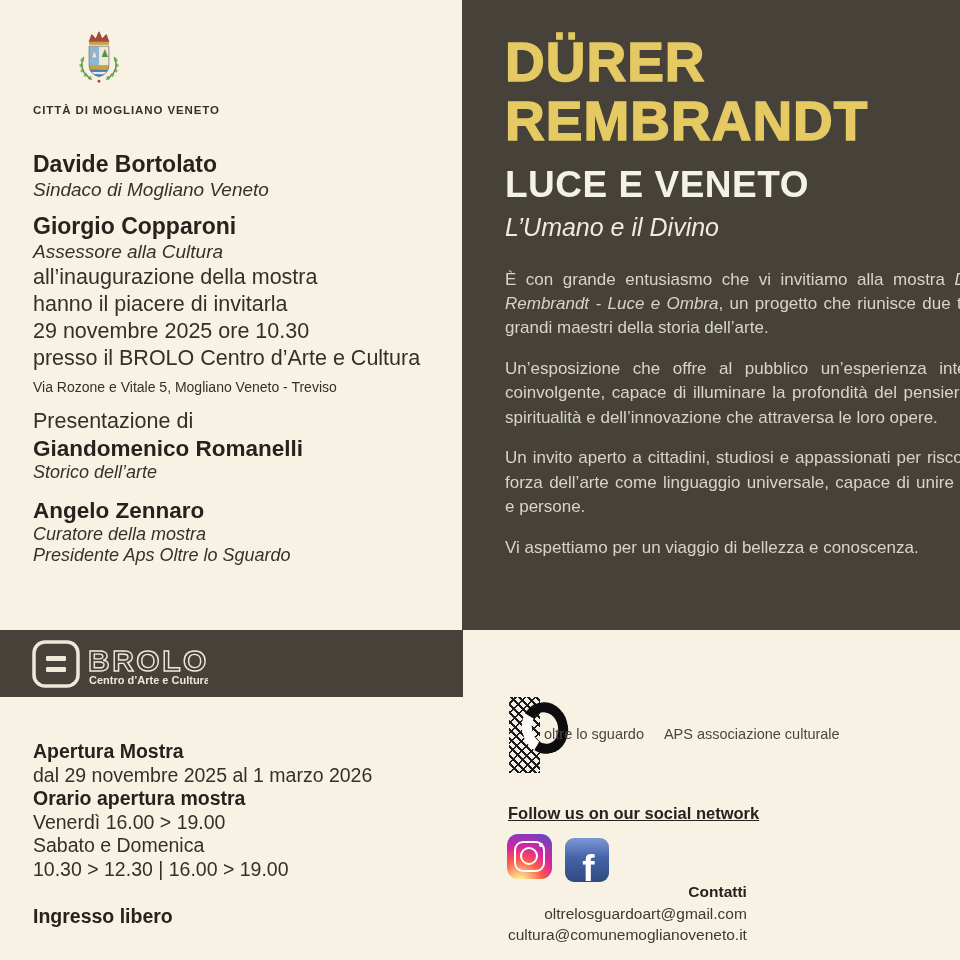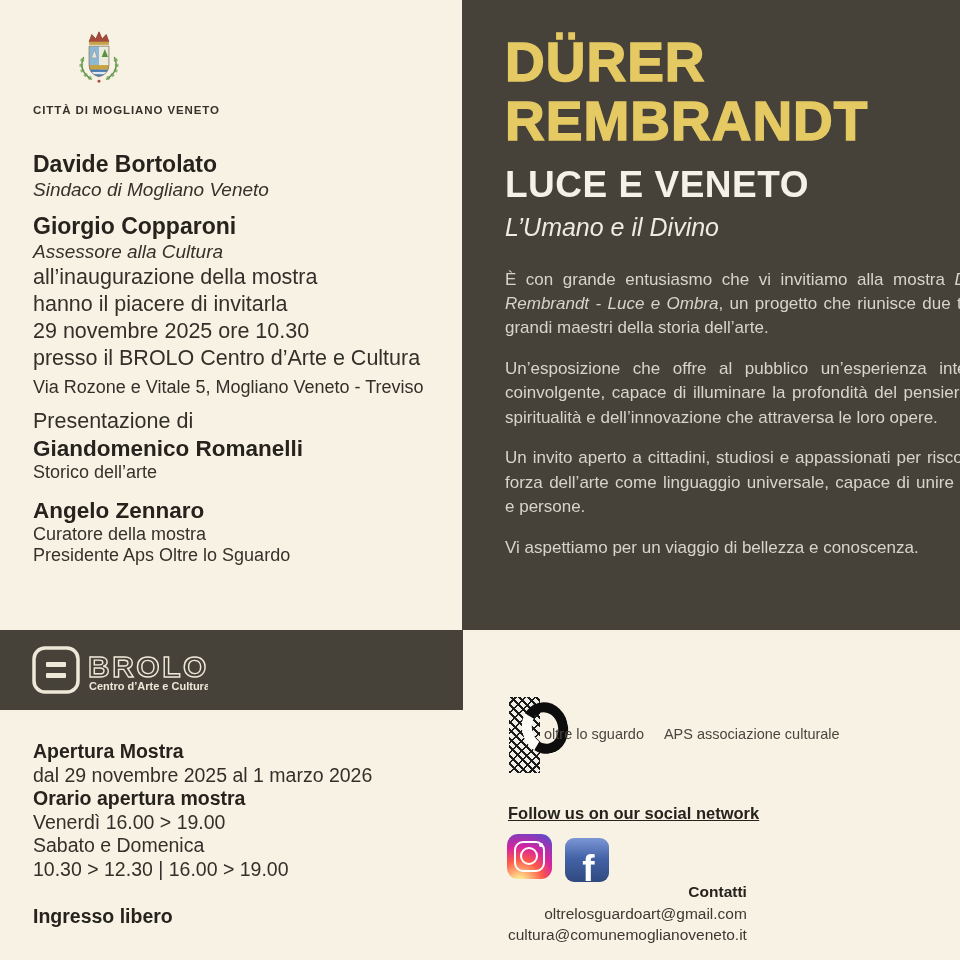--- a/index.html
+++ b/index.html
@@ -38,29 +38,29 @@
   .municipality{
     position:absolute;left:33px;top:104px;
     font-size:11.5px;letter-spacing:0.9px;font-weight:600;color:#35312B;
   }
   .officials{position:absolute;left:33px;top:150px;}
   .person-name{font-size:23px;font-weight:700;color:#26231E;line-height:28px;}
   .person-role{font-size:19px;font-style:italic;color:#35312B;line-height:24px;}
   .official{margin-bottom:10px;}
   .invitation{position:absolute;left:33px;top:264px;width:430px;}
   .invitation .line{font-size:21.5px;line-height:27px;color:#33302A;}
-  .invitation .address{font-size:18px;line-height:25px;margin-top:3px;color:#33302A;}
+  .invitation .address{font-size:14px;line-height:25px;margin-top:3px;color:#33302A;}
   .presentation{position:absolute;left:33px;top:408px;width:430px;}
   .pres-label{font-size:21.5px;line-height:27px;color:#33302A;}
   .pres-name{font-size:22.5px;font-weight:800;color:#26231E;line-height:27px;}
-  .pres-role{font-size:18px;color:#35312B;line-height:21.5px;}
+  .pres-role{font-size:18px;font-style:italic;color:#35312B;line-height:21.5px;}
   .presenter{margin-bottom:13px;}
   
   .brolo-band{
-    position:absolute;left:0;top:630px;width:463px;height:80px;
+    position:absolute;left:0;top:630px;width:463px;height:67px;
     background:#46423A;display:flex;align-items:center;
     box-sizing:border-box;padding-left:32px;
   }
   
   .footer-left{position:absolute;left:33px;top:740px;font-size:19.5px;line-height:23.6px;color:#33302A;}
   .footer-left .b{font-weight:800;color:#26231E;}
   .free-entry{margin-top:23px;}
   
   .ols-logo{position:absolute;left:509px;top:697px;width:80px;height:77px;}
   .ols-pattern{

